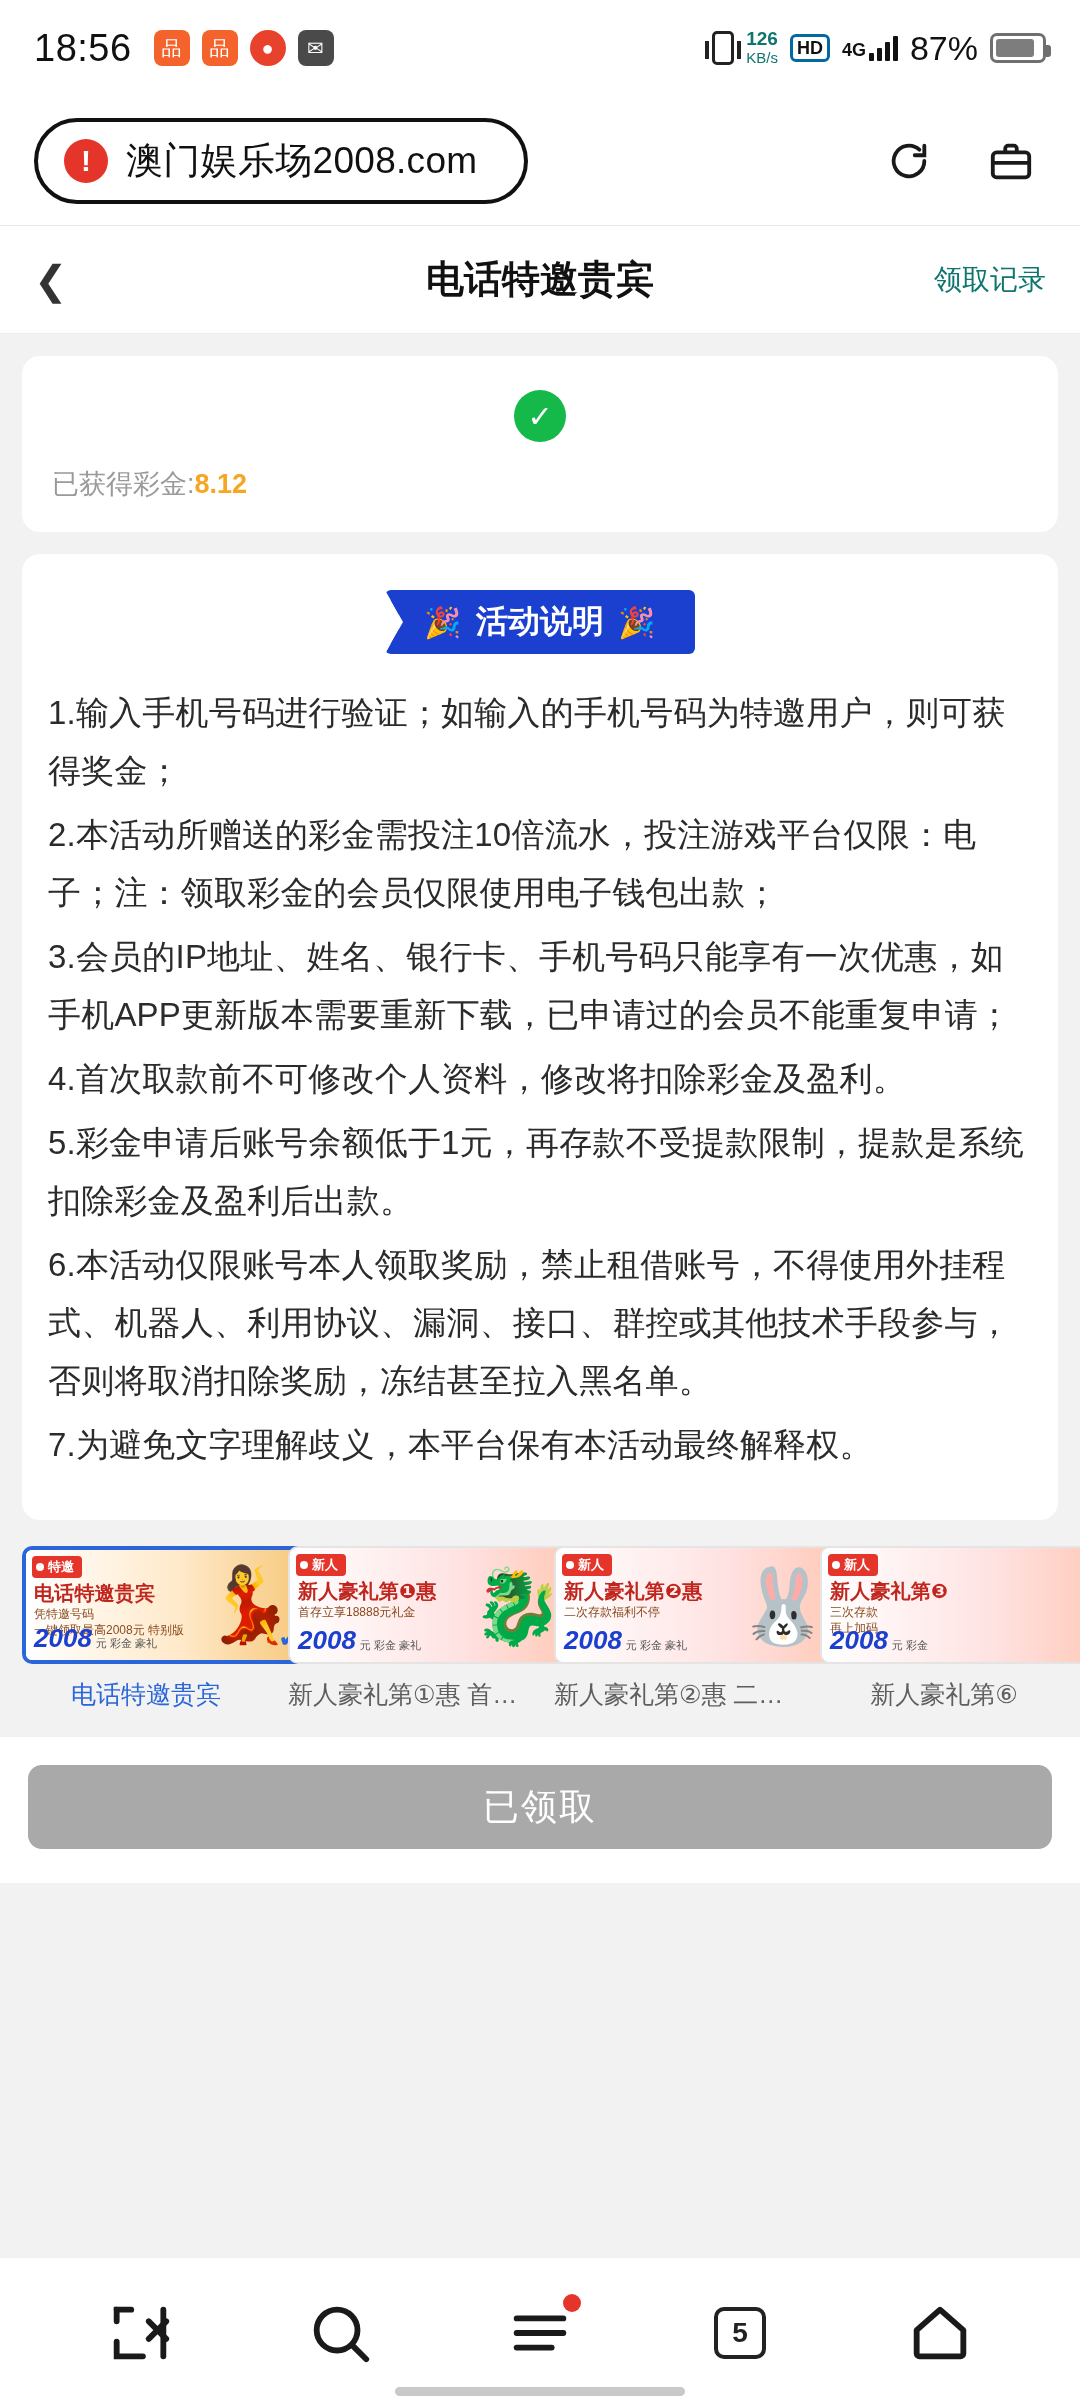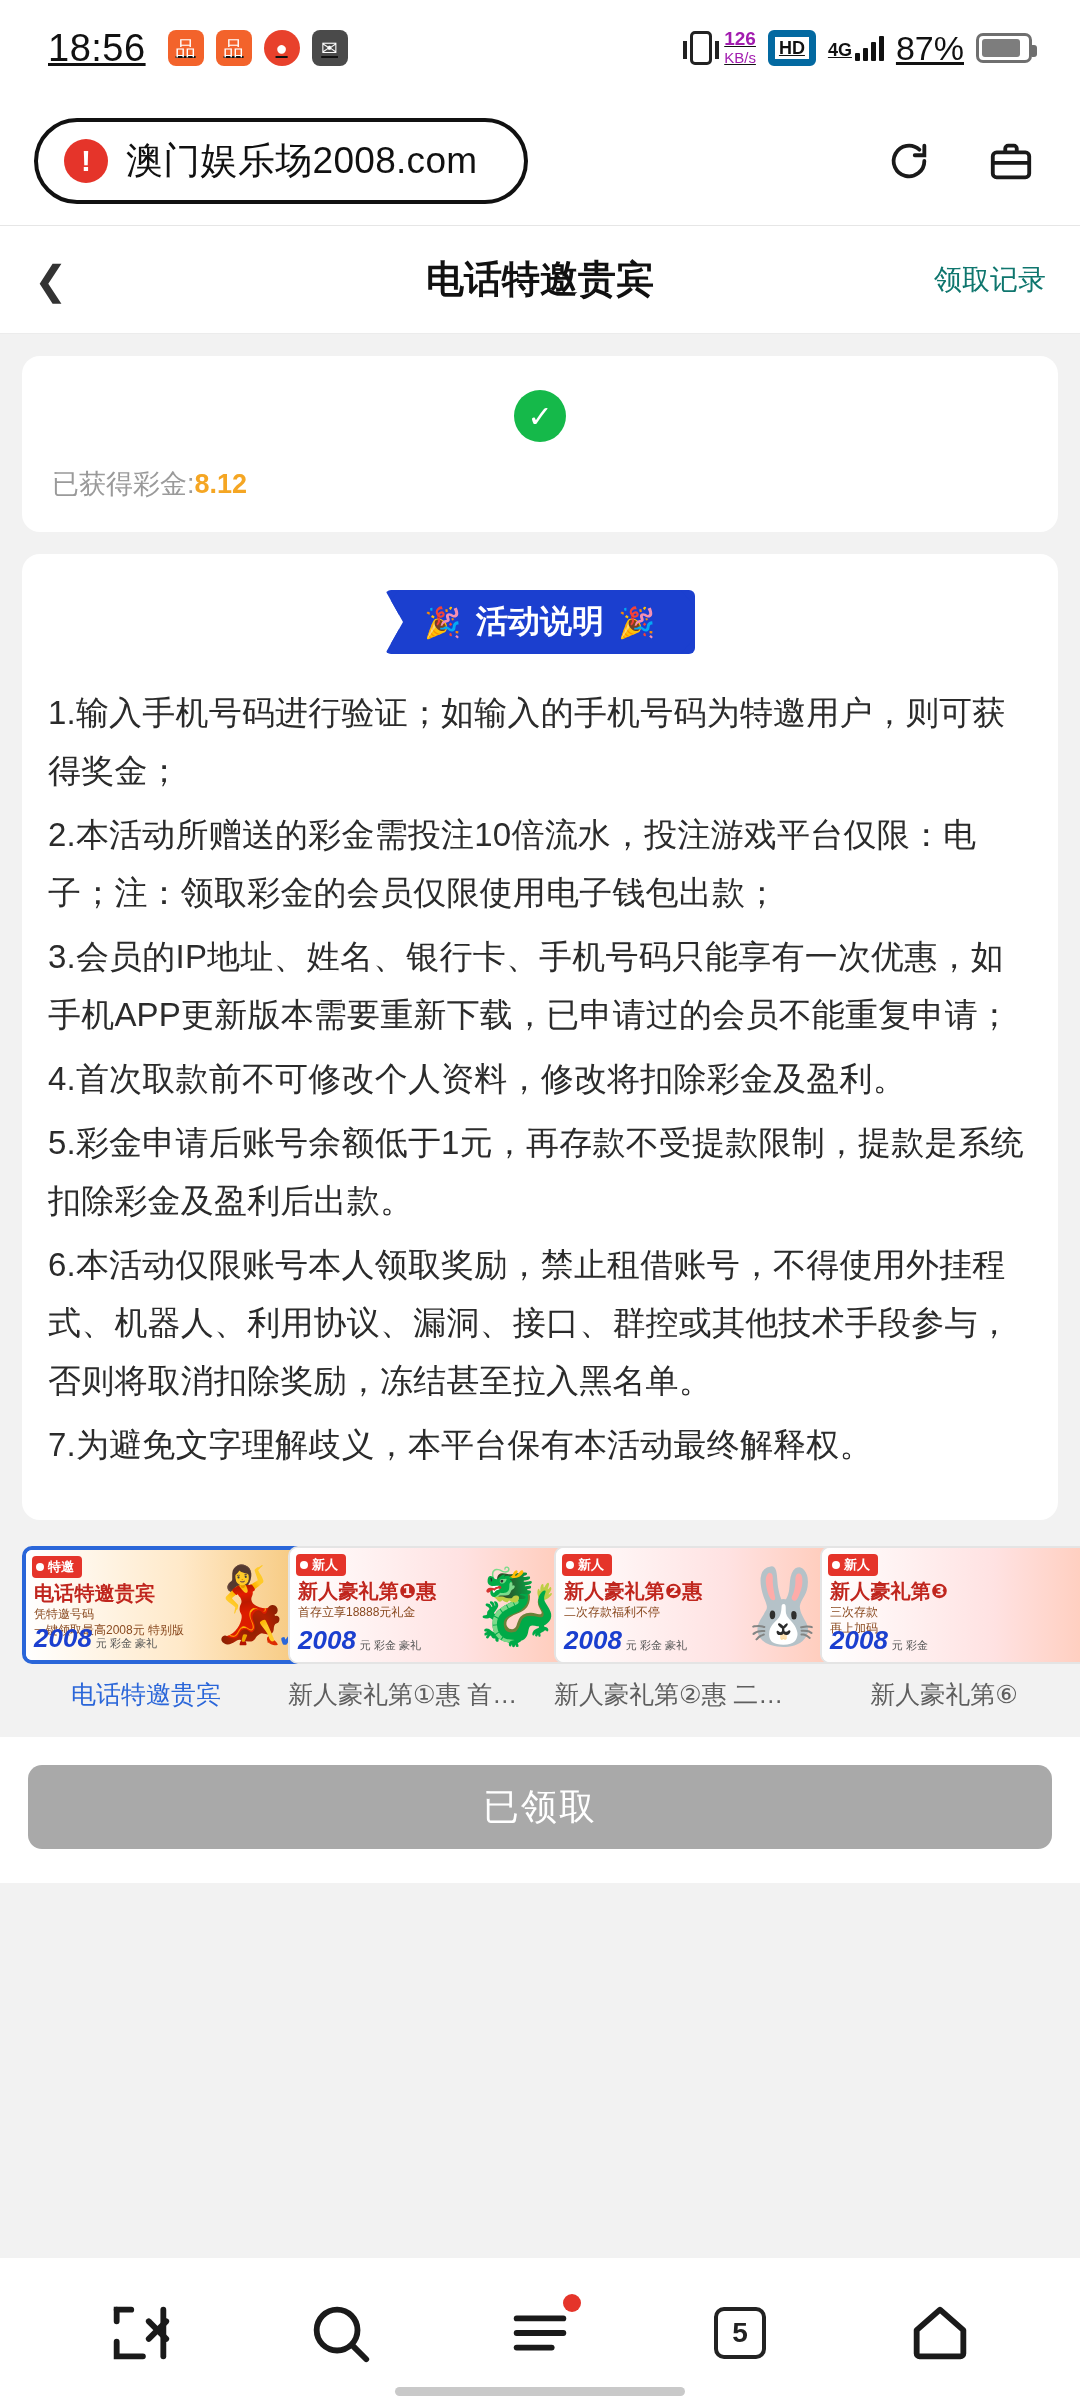--- a/index.html
+++ b/index.html
@@ -12,23 +12,22 @@
     overflow: hidden;
     position: relative;
   }
 
   
   .statusbar {
     height: 96px;
     background: #ffffff;
     display: flex;
     align-items: center;
-    padding: 0 48px;
+    padding: 0 34px;
     position: relative;
-    text-decoration: underline;
   }
   .sb-time {
     font-size: 38px;
     letter-spacing: 0.5px;
     color: #111;
     font-weight: 400;
     margin-right: 22px;
   }
   .sb-icons-left { display:flex; align-items:center; gap: 12px; }
   .sb-ic {
@@ -43,24 +42,24 @@
   .sb-right {
     margin-left:auto;
     display:flex; align-items:center; gap: 12px;
   }
   .sb-vib { width: 22px; height: 34px; border:3px solid #222; border-radius:5px; position:relative; }
   .sb-vib:before, .sb-vib:after{
     content:""; position:absolute; top:7px; width:4px; height:18px; background:#222;
   }
   .sb-vib:before { left:-10px; }
   .sb-vib:after { right:-10px; }
-  .sb-kb { font-size:19px; line-height:19px; color:#a21caf; font-weight:600;}
+  .sb-kb { font-size:19px; line-height:19px; color:#0f766e; font-weight:600;}
   .sb-kb small { display:block; font-size:15px; font-weight:400; }
   .sb-hd {
-    border:7px solid #0369a1; border-radius:6px; font-size:18px; font-weight:700;
+    border:3px solid #0369a1; border-radius:6px; font-size:18px; font-weight:700;
     padding: 1px 4px; line-height: 20px;
   }
   .sb-net { font-size:18px; font-weight:700; display:flex; align-items:flex-end; gap:3px;}
   .sb-bars { display:flex; align-items:flex-end; gap:3px; height:26px; }
   .sb-bars i { display:block; width:5px; background:#111; border-radius:1px; }
   .sb-bars i:nth-child(1){height:8px}
   .sb-bars i:nth-child(2){height:13px}
   .sb-bars i:nth-child(3){height:19px}
   .sb-bars i:nth-child(4){height:25px}
   .sb-pct { font-size:34px; font-weight:400; }

